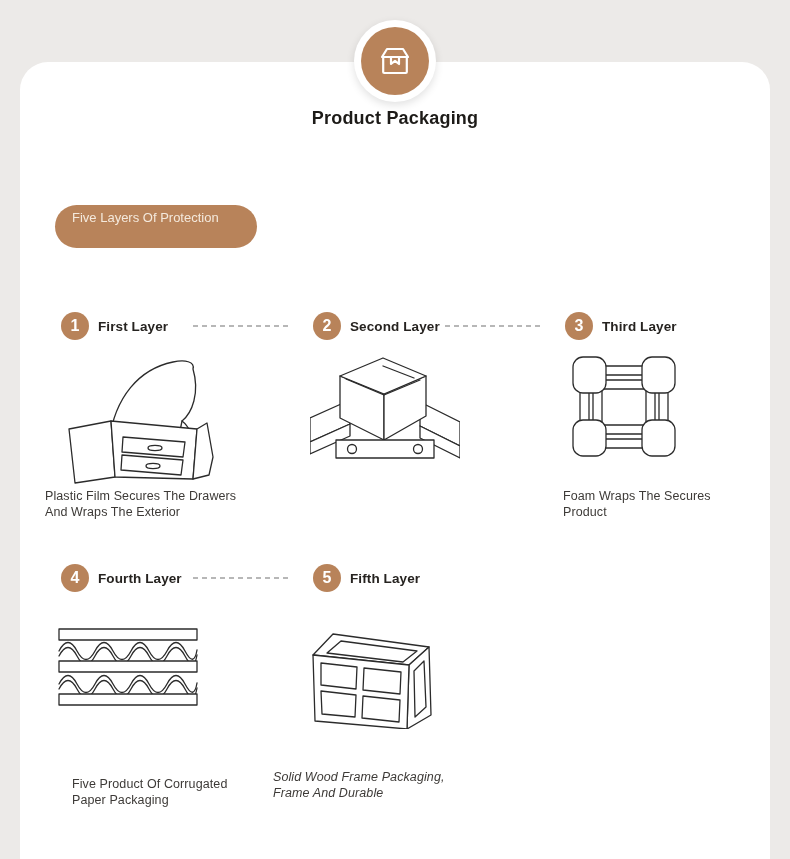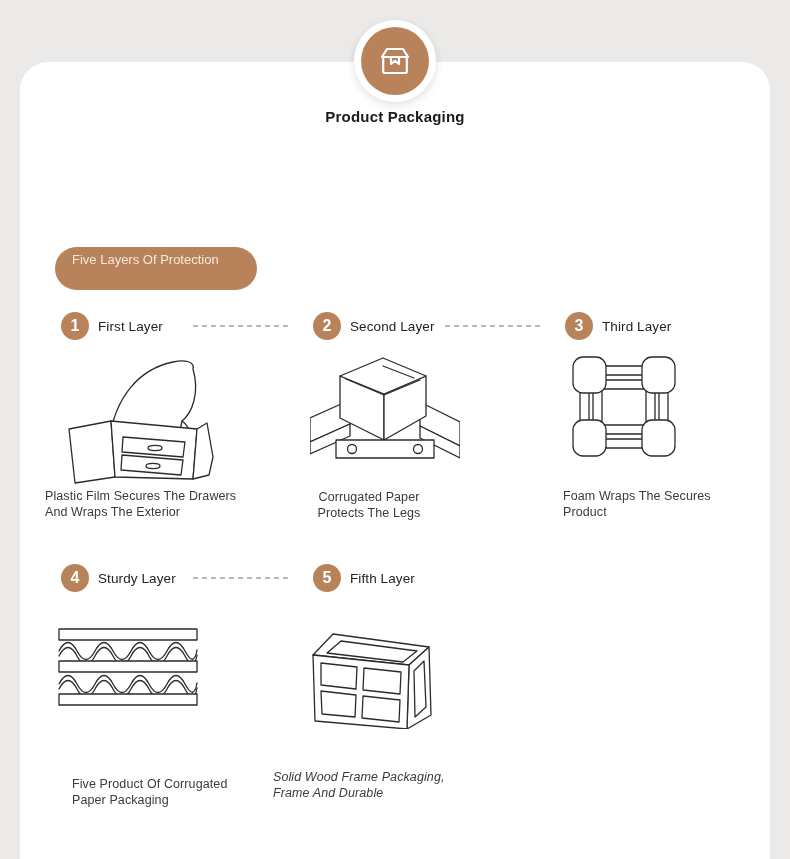--- a/index.html
+++ b/index.html
@@ -35,32 +35,32 @@
   }
   .hero-inner{
     width:68px;height:68px;border-radius:50%;
     background:var(--accent);
     display:flex;align-items:center;justify-content:center;
   }
   
   .page-title{
     position:absolute;top:108px;left:0;width:100%;
     text-align:center;
-    font-size:15px;font-weight:700;color:var(--title-color);
+    font-size:18px;font-weight:700;color:var(--title-color);
     letter-spacing:0.2px;
   }
   
   .pill{
     position:absolute;top:205px;left:55px;
     width:202px;height:43px;
     background:var(--accent);
     border-radius:22px;
     padding:5px 14px 0 17px;
     color:#F4E9DC;
-    font-size:13px;line-height:16.5px;font-weight:400;margin-top:42px;
+    font-size:13px;line-height:16.5px;font-weight:400;
   }
   
   .row{
     position:absolute;left:61px;
     display:grid;grid-template-columns:252px 252px 252px;
   }
   .row-a{top:312px;}
   .row-b{top:564px;}
   .cell{width:252px;}
   .layer-header{
@@ -68,21 +68,21 @@
   }
   .num-badge{
     width:28px;height:28px;border-radius:50%;
     background:var(--accent);color:#FFFFFF;
     font-size:16px;font-weight:700;
     display:flex;align-items:center;justify-content:center;
     flex:0 0 28px;
   }
   .layer-label{
     margin-left:9px;
-    font-size:13.5px;font-weight:400;color:var(--label-color);
+    font-size:13.5px;font-weight:700;color:var(--label-color);
     letter-spacing:0.1px;
     white-space:nowrap;
   }
   .dashes{
     margin-left:auto;width:96px;height:2px;
     background:repeating-linear-gradient(90deg,var(--dash-color) 0 5px,transparent 5px 9px);
   }
   .illu{height:149px;}
   .row-a .illu{margin-top:13px;height:136px;}
   .illu svg{display:block;}
@@ -176,24 +176,20 @@
 
         <path class="art" d="M73,4 L116,22 L74,40 L30,22 Z"></path>
         <path class="artn" d="M36,25 L74,41 L110,26"></path>
         <path class="artn" d="M73,12 L104,24"></path>
 
         <path class="art" d="M26,86 L124,86 L124,104 L26,104 Z"></path>
         <circle class="artn" cx="42" cy="95" r="4.5"></circle>
         <circle class="artn" cx="108" cy="95" r="4.5"></circle>
       </svg>
     </div>
-    <div class="caption cap-2">
-      <span>Corrugated Paper</span><br>
-      <span>Protects The Legs</span>
-    </div>
   </div>
 
   <div class="cell">
     <div class="layer-header">
       <span class="num-badge">3</span>
       <span class="layer-label">Third Layer</span>
     </div>
     <div class="illu">
       <svg class="svg-foam" width="104" height="107" viewBox="0 0 104 107">
 
@@ -217,21 +213,21 @@
       <span>Product</span>
     </div>
   </div>
 </div>
 
 <div class="row row-b">
 
   <div class="cell">
     <div class="layer-header">
       <span class="num-badge">4</span>
-      <span class="layer-label">Sturdy Layer</span>
+      <span class="layer-label">Fourth Layer</span>
       <span class="dashes"></span>
     </div>
     <div class="illu">
       <svg class="svg-corru" width="140" height="78" viewBox="0 0 140 78">
         <rect class="art" x="1" y="1" width="138" height="11"></rect>
         <g class="artn">
           <path d="M1,28 Q10,11 19,28 T37,28 T55,28 T73,28 T91,28 T109,28 T127,28 T139,27"></path>
           <path d="M1,23 Q10,6 19,23 T37,23 T55,23 T73,23 T91,23 T109,23 T127,23 T139,22"></path>
         </g>
         <rect class="art" x="1" y="33" width="138" height="11"></rect>

